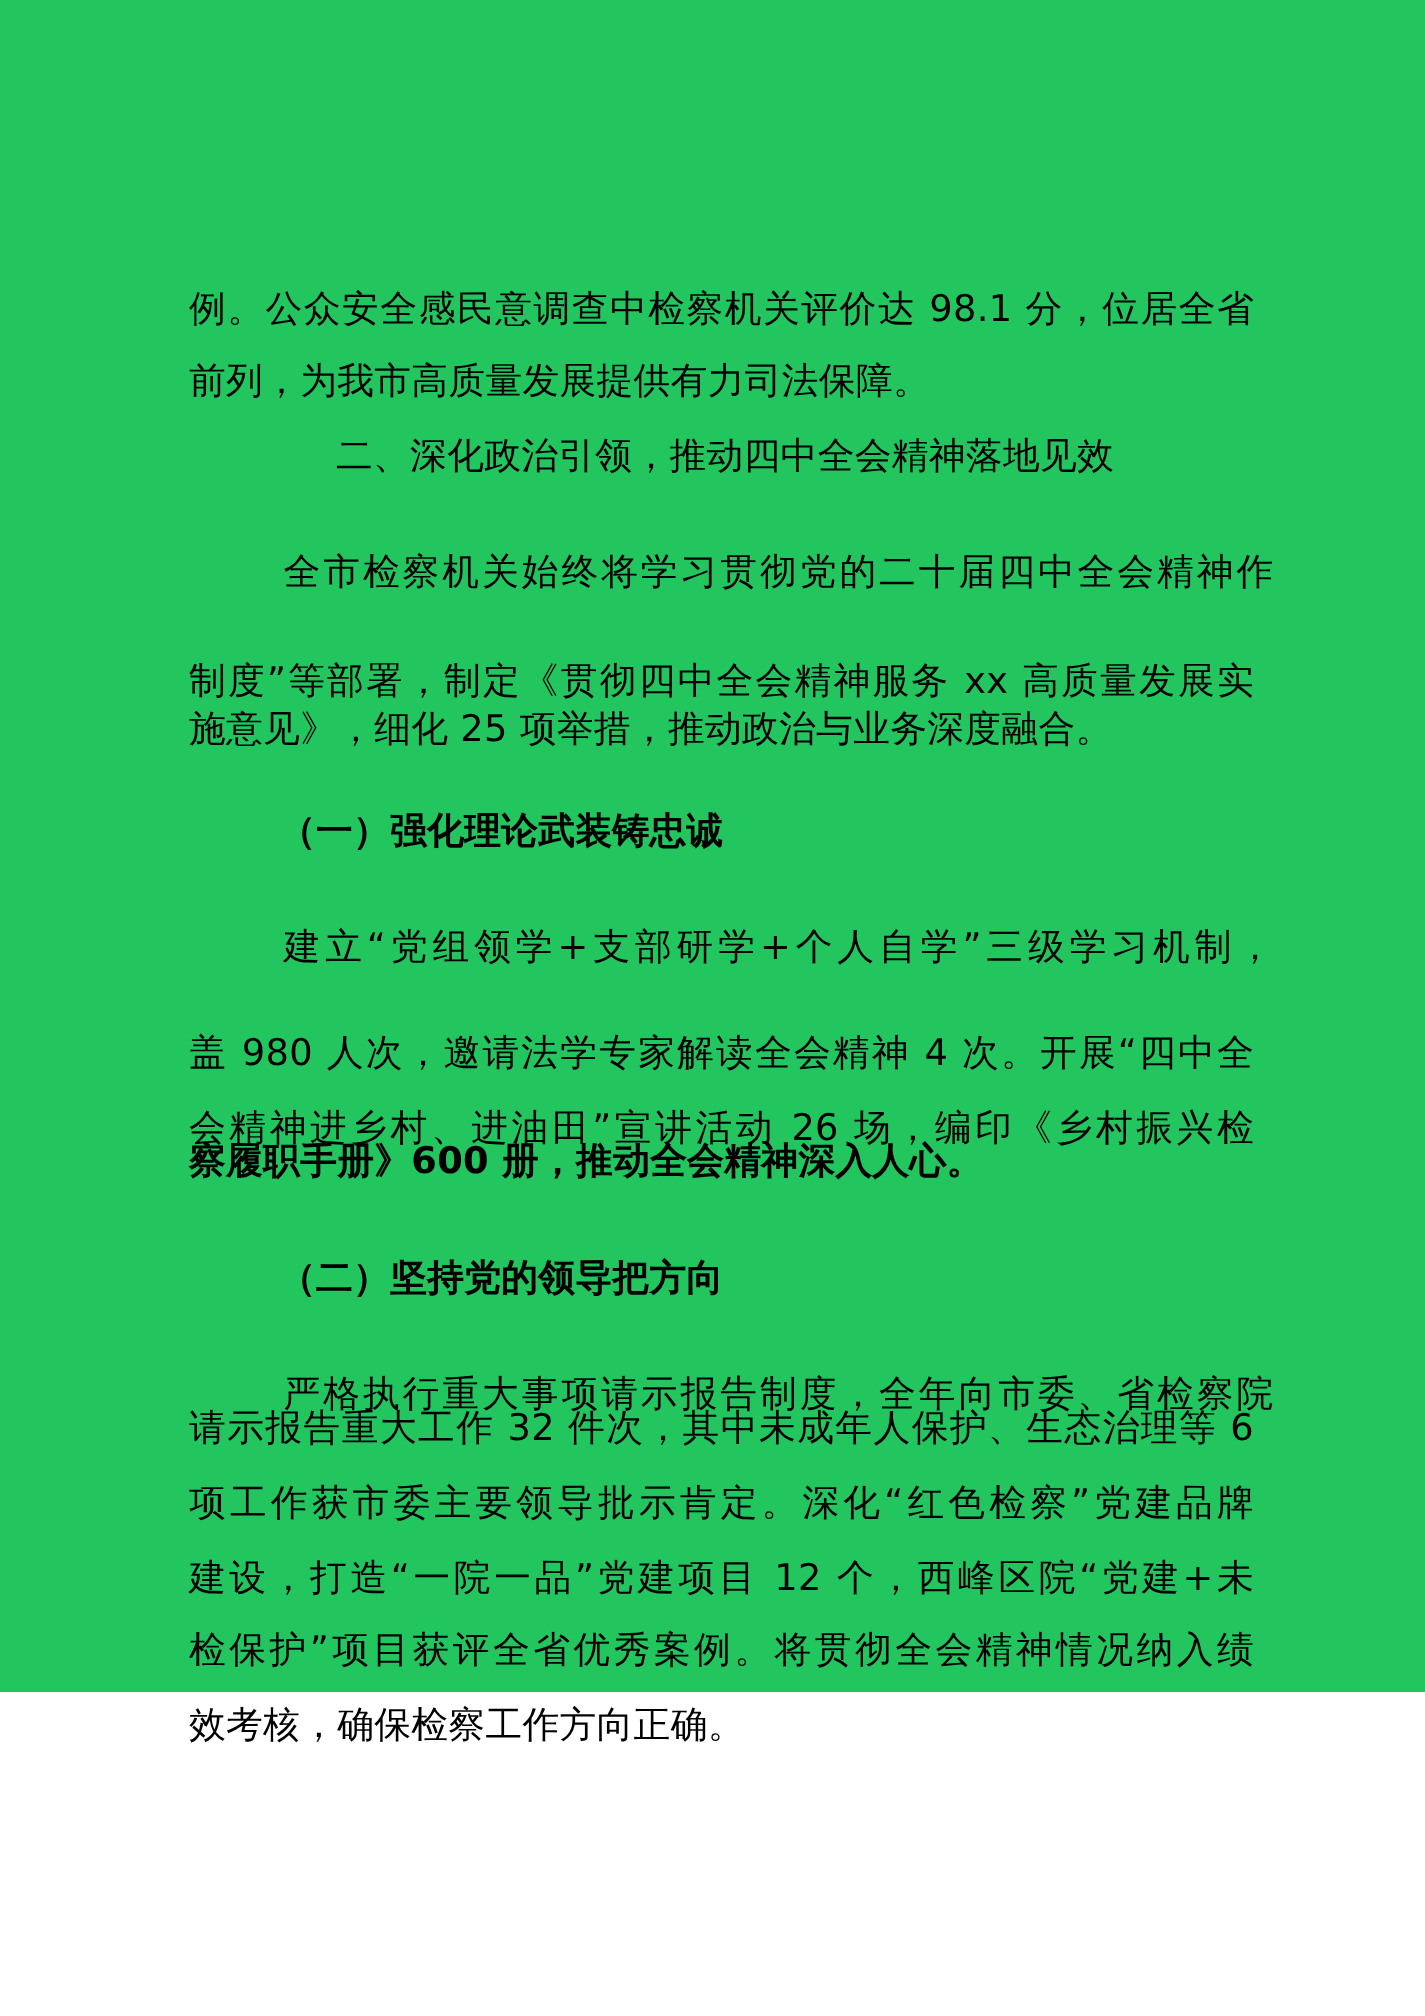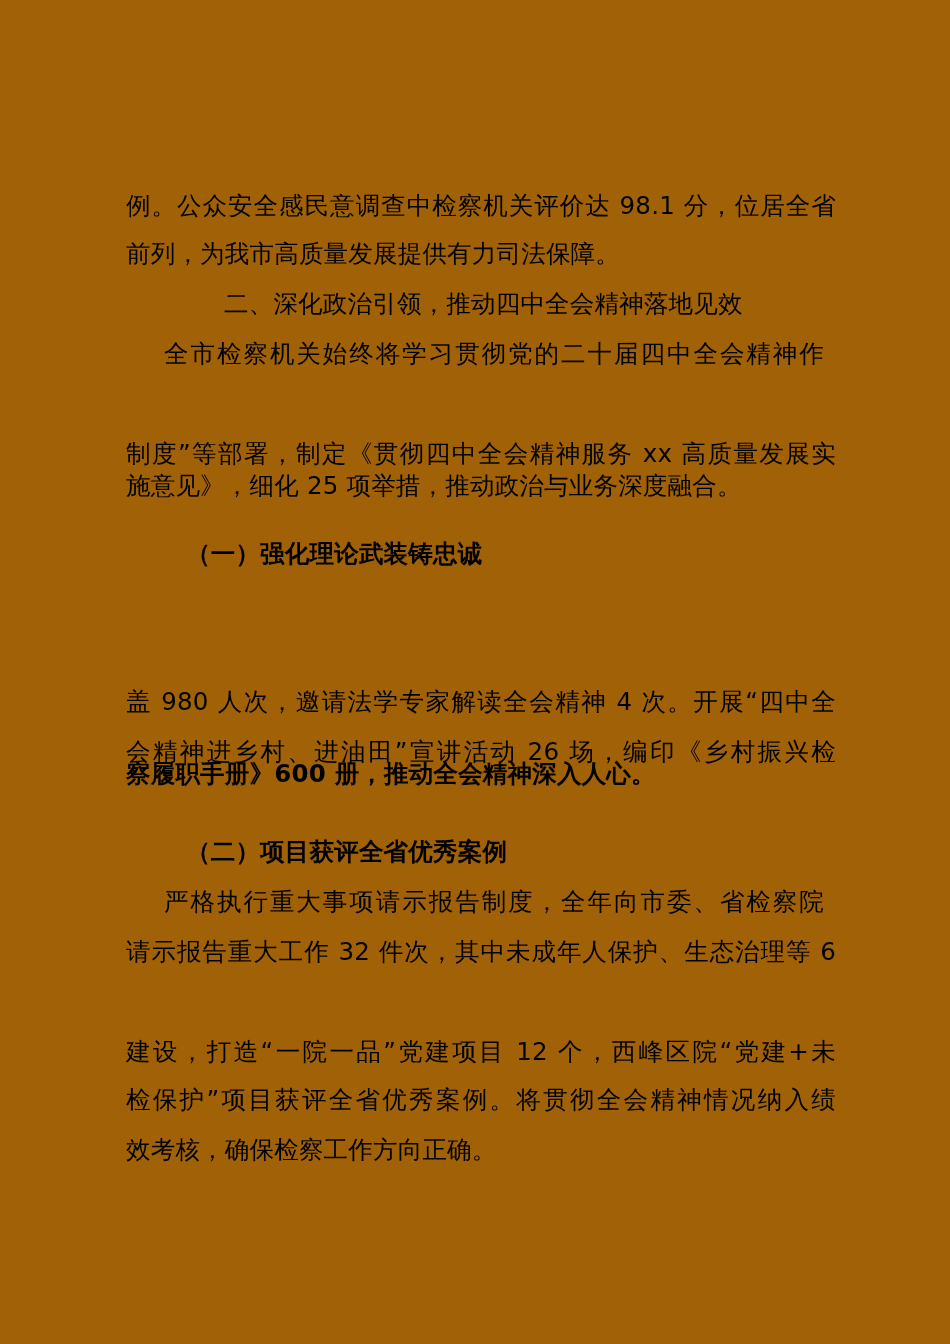--- a/index.html
+++ b/index.html
@@ -13,34 +13,34 @@
       position: relative;
       overflow: hidden;
       font-family: "DejaVu Sans", "Liberation Sans", sans-serif;
       color: #000000;
     }
     .page {
       position: absolute;
       left: 0;
       top: 0;
       width: 950px;
-      height: 1344px;
-      background: #a16207;
+      height: 1128px;
+      background: #22c55e;
     }
     .line {
       position: absolute;
       left: 126px;
       width: 710px;
       height: 40px;
       font-size: 24.5px;
       line-height: 40px;
       white-space: nowrap;
       letter-spacing: 0.2px;
     }
-    .indent { left: 164px; }
+    .indent { left: 189px; margin-top: 27px; }
     .heading-indent { left: 176px; }
     .sub-heading {
       left: 186px;
       font-weight: bold;
     }
     .justify {
       text-align: justify;
       text-align-last: justify;
     }
   </style>
@@ -53,25 +53,27 @@
   <div class="line" style="top:234px;">前列，为我市高质量发展提供有力司法保障。</div>
 
   <div class="line heading-indent" style="top:284px;margin-left:48px;">二、深化政治引领，推动四中全会精神落地见效</div>
 
   <div class="line indent justify" style="top:334px; width:660px;">全市检察机关始终将学习贯彻党的二十届四中全会精神作</div>
   <div class="line justify" style="top:434px;">制度”等部署，制定《贯彻四中全会精神服务 xx 高质量发展实</div>
   <div class="line" style="top:466px;">施意见》，细化 25 项举措，推动政治与业务深度融合。</div>
 
   <div class="line sub-heading" style="top:534px;">（一）强化理论武装铸忠诚</div>
 
+  <div class="line indent justify" style="top:584px; width:660px;">建立“党组领学+支部研学+个人自学”三级学习机制，</div>
   <div class="line justify" style="top:682px;">盖 980 人次，邀请法学专家解读全会精神 4 次。开展“四中全</div>
   <div class="line justify" style="top:732px;">会精神进乡村、进油田”宣讲活动 26 场，编印《乡村振兴检</div>
   <div class="line" style="top:754px;font-weight:bold;">察履职手册》600 册，推动全会精神深入人心。</div>
 
-  <div class="line sub-heading" style="top:832px;">（二）项目获评全省优秀案例</div>
+  <div class="line sub-heading" style="top:832px;">（二）坚持党的领导把方向</div>
 
   <div class="line indent justify" style="top:882px; width:660px;">严格执行重大事项请示报告制度，全年向市委、省检察院</div>
   <div class="line justify" style="top:932px;">请示报告重大工作 32 件次，其中未成年人保护、生态治理等 6</div>
+  <div class="line justify" style="top:982px;">项工作获市委主要领导批示肯定。深化“红色检察”党建品牌</div>
   <div class="line justify" style="top:1032px;">建设，打造“一院一品”党建项目 12 个，西峰区院“党建+未</div>
   <div class="line justify" style="top:1080px;">检保护”项目获评全省优秀案例。将贯彻全会精神情况纳入绩</div>
   <div class="line" style="top:1130px;">效考核，确保检察工作方向正确。</div>
 
 </div>
 
 </body></html>

